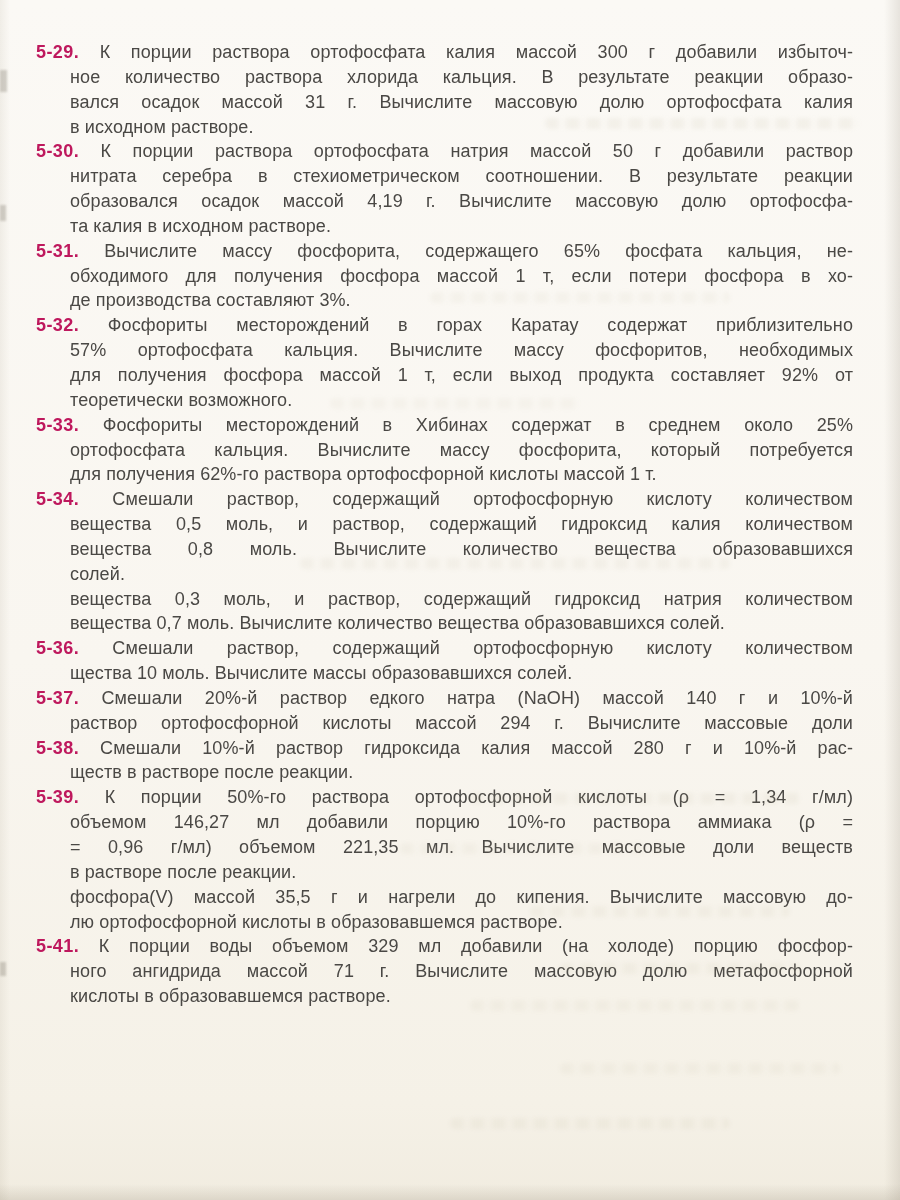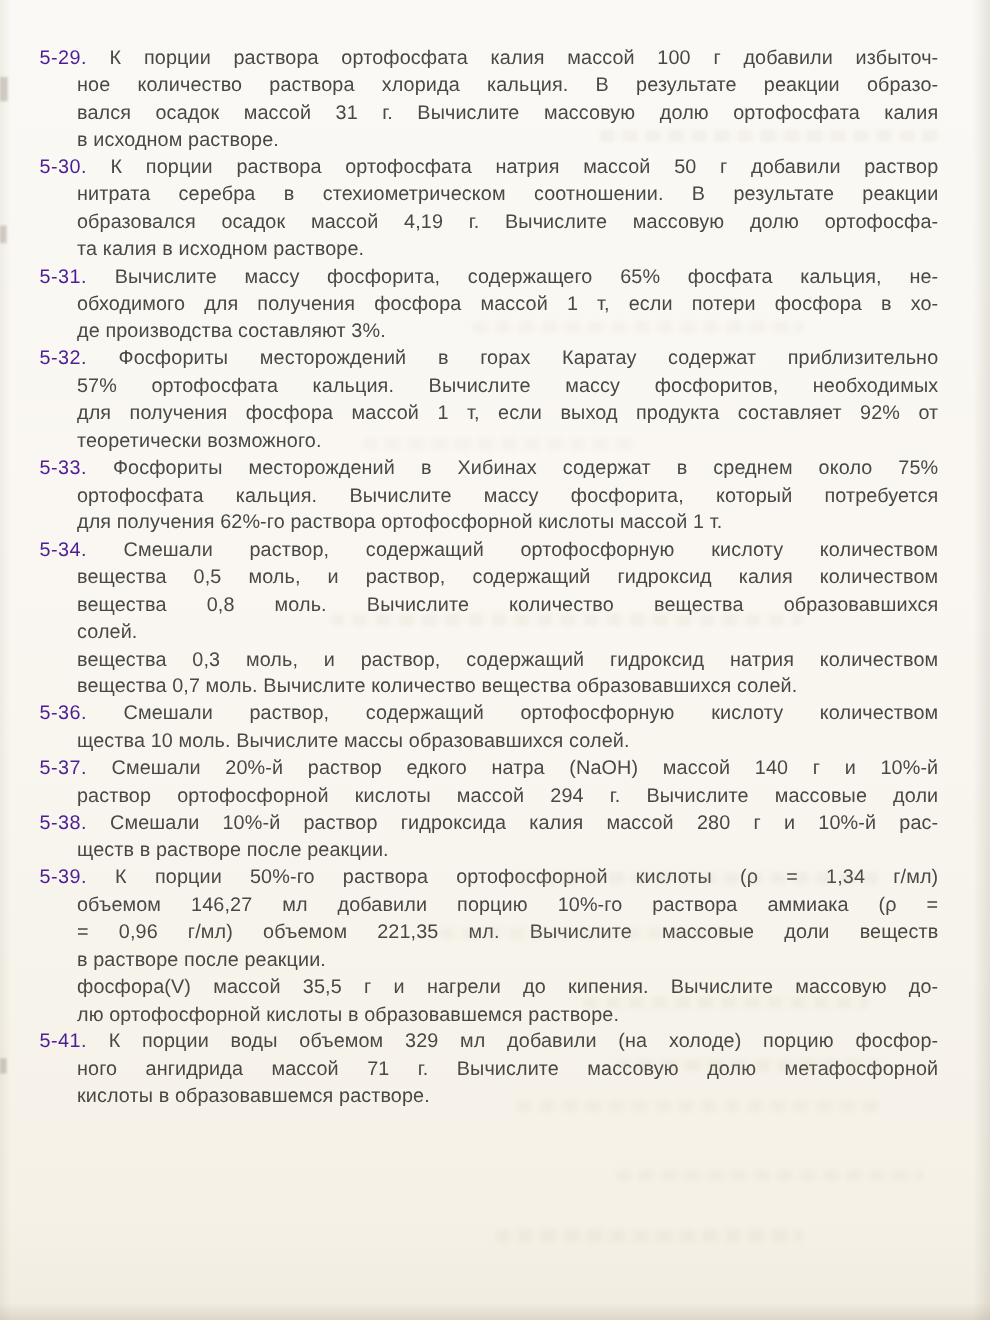--- a/index.html
+++ b/index.html
@@ -22,22 +22,22 @@
     font-size: 18px;
     color: #4a4845;
     letter-spacing: 0.1px;
     text-align: justify;
     text-align-last: justify;
     white-space: nowrap;
   }
   .line.last { text-align-last: left; white-space: normal; }
   .line.first { margin-left: -34px; }
   .num {
-    font-weight: normal;
-    color: #4c1d95;
+    font-weight: bold;
+    color: #be185d;
     letter-spacing: 0.4px;
   }
   
   .smudge {
     position: absolute;
     height: 11px;
     border-radius: 5px;
     background: repeating-linear-gradient(90deg,
       rgba(186,178,150,0.22) 0 13px, rgba(186,178,150,0.04) 13px 21px);
     filter: blur(2px);
@@ -64,21 +64,21 @@
     filter: blur(1px);
     pointer-events: none;
   }
 </style>
 </head>
 <body>
 
 <main class="content">
   <section id="problems-list">
       <div class="problem">
-        <div class="line first"><span class="num">5-29.</span> <span>К порции раствора ортофосфата калия массой 100 г добавили избыточ-</span></div>
+        <div class="line first"><span class="num">5-29.</span> <span>К порции раствора ортофосфата калия массой 300 г добавили избыточ-</span></div>
         <div class="line">ное количество раствора хлорида кальция. В результате реакции образо-</div>
         <div class="line">вался осадок массой 31 г. Вычислите массовую долю ортофосфата калия</div>
         <div class="line last">в исходном растворе.</div>
       </div>
       <div class="problem">
         <div class="line first"><span class="num">5-30.</span> <span>К порции раствора ортофосфата натрия массой 50 г добавили раствор</span></div>
         <div class="line">нитрата серебра в стехиометрическом соотношении. В результате реакции</div>
         <div class="line">образовался осадок массой 4,19 г. Вычислите массовую долю ортофосфа-</div>
         <div class="line last">та калия в исходном растворе.</div>
       </div>
@@ -87,21 +87,21 @@
         <div class="line">обходимого для получения фосфора массой 1 т, если потери фосфора в хо-</div>
         <div class="line last">де производства составляют 3%.</div>
       </div>
       <div class="problem">
         <div class="line first"><span class="num">5-32.</span> <span>Фосфориты месторождений в горах Каратау содержат приблизительно</span></div>
         <div class="line">57% ортофосфата кальция. Вычислите массу фосфоритов, необходимых</div>
         <div class="line">для получения фосфора массой 1 т, если выход продукта составляет 92% от</div>
         <div class="line last">теоретически возможного.</div>
       </div>
       <div class="problem">
-        <div class="line first"><span class="num">5-33.</span> <span>Фосфориты месторождений в Хибинах содержат в среднем около 75%</span></div>
+        <div class="line first"><span class="num">5-33.</span> <span>Фосфориты месторождений в Хибинах содержат в среднем около 25%</span></div>
         <div class="line">ортофосфата кальция. Вычислите массу фосфорита, который потребуется</div>
         <div class="line last">для получения 62%-го раствора ортофосфорной кислоты массой 1 т.</div>
       </div>
       <div class="problem">
         <div class="line first"><span class="num">5-34.</span> <span>Смешали раствор, содержащий ортофосфорную кислоту количеством</span></div>
         <div class="line">вещества 0,5 моль, и раствор, содержащий гидроксид калия количеством</div>
         <div class="line">вещества 0,8 моль. Вычислите количество вещества образовавшихся</div>
         <div class="line last">солей.</div>
       </div>
       <div class="problem">

